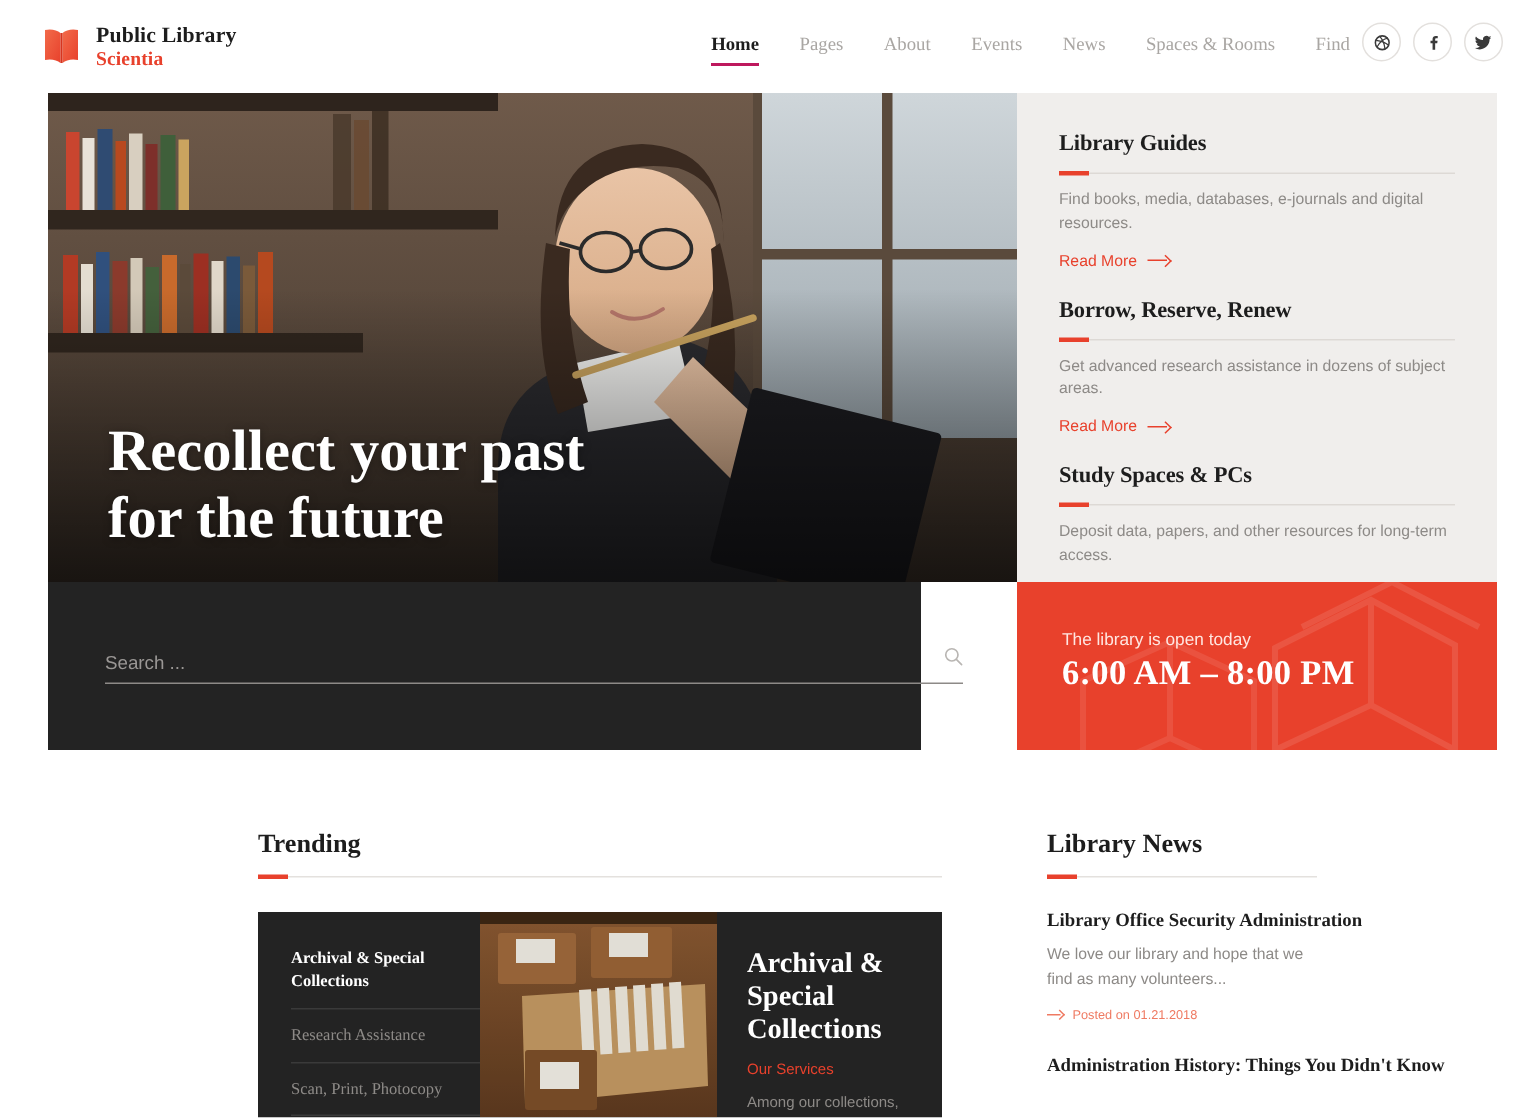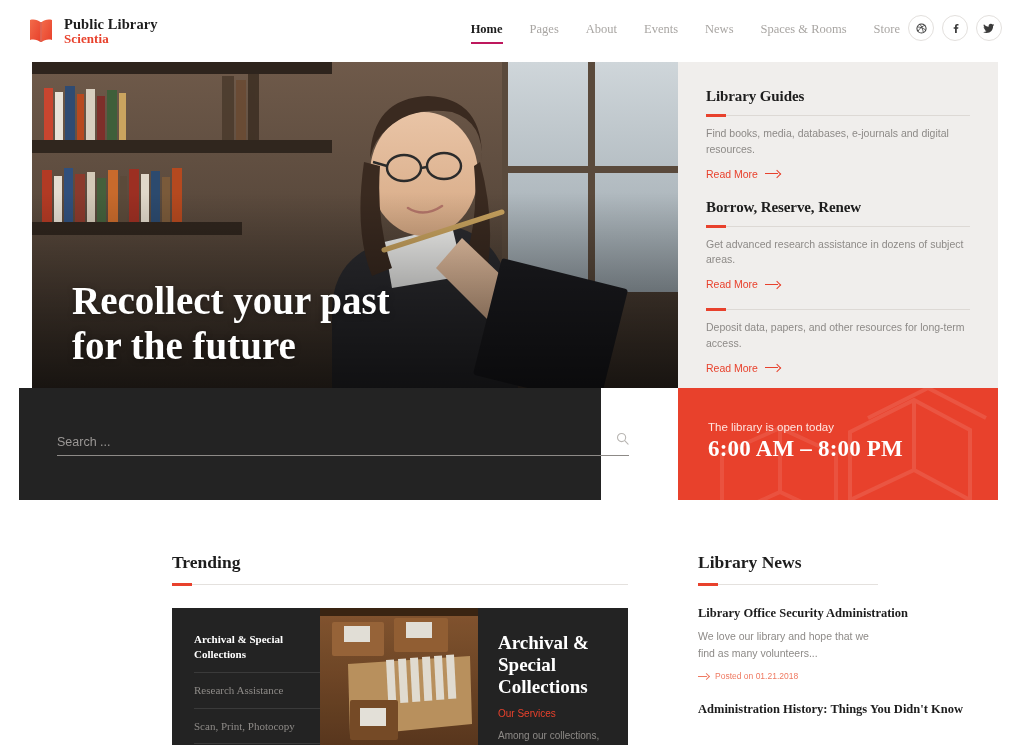--- a/index.html
+++ b/index.html
@@ -52,21 +52,21 @@
   .hero-photo { position: absolute; inset: 0; }
   .hero-title {
     position: absolute; left: 40px; bottom: 20px;
     font-family: "Liberation Serif", serif; font-weight: bold;
     font-size: 39px; line-height: 1.14; color: #ffffff;
     text-shadow: 0 1px 6px rgba(0,0,0,.35);
   }
 
   
   .searchbar {
-    position: absolute; left: 19px; top: 388px; width: 582px; height: 112px;
+    position: absolute; left: 32px; top: 388px; width: 582px; height: 112px;
     background: #232323;
     text-decoration: underline;
   }
   .search-wrap {
     position: absolute; left: 38px; top: 43px; width: 572px;
     border-bottom: 1px solid #8d8a87; display: flex; align-items: flex-end;
     padding-bottom: 6px;
   }
   .search-input {
     flex: 1; background: transparent; border: none; outline: none;
@@ -200,21 +200,21 @@
       </div>
     </div>
 
     <div class="nav">
       <div class="nav-item active">Home</div>
       <div class="nav-item">Pages</div>
       <div class="nav-item">About</div>
       <div class="nav-item">Events</div>
       <div class="nav-item">News</div>
       <div class="nav-item">Spaces &amp; Rooms</div>
-      <div class="nav-item">Store</div>
+      <div class="nav-item">Find</div>
     </div>
 
     <div class="socials">
       <div class="social">
         <svg width="11" height="11" viewBox="0 0 12 12">
           <circle cx="6" cy="6" r="5" fill="none" stroke="#3a3a3a" stroke-width="1.1"></circle>
           <path d="M1.6 4.2 C4.5 4.6 8 5.4 10.4 7.6 M2.2 9.1 C4 5.8 7 3 10.2 2.6 M4.2 1.4 C6 3.4 7.6 6.6 8 10.6" fill="none" stroke="#3a3a3a" stroke-width=".9"></path>
         </svg>
       </div>
       <div class="social">
@@ -339,20 +339,21 @@
     <div class="guide">
       <div class="guide-title">Borrow, Reserve, Renew</div>
       <div class="guide-rule"></div>
       <div class="guide-desc">Get advanced research assistance in dozens of subject areas.</div>
       <div class="read-more">
         <span>Read More</span>
         <span class="arrow-r"></span>
       </div>
     </div>
     <div class="guide">
+      <div class="guide-title">Study Spaces &amp; PCs</div>
       <div class="guide-rule"></div>
       <div class="guide-desc">Deposit data, papers, and other resources for long-term access.</div>
       <div class="read-more">
         <span>Read More</span>
         <span class="arrow-r"></span>
       </div>
     </div>
   </div>
 
   <div class="hours">

